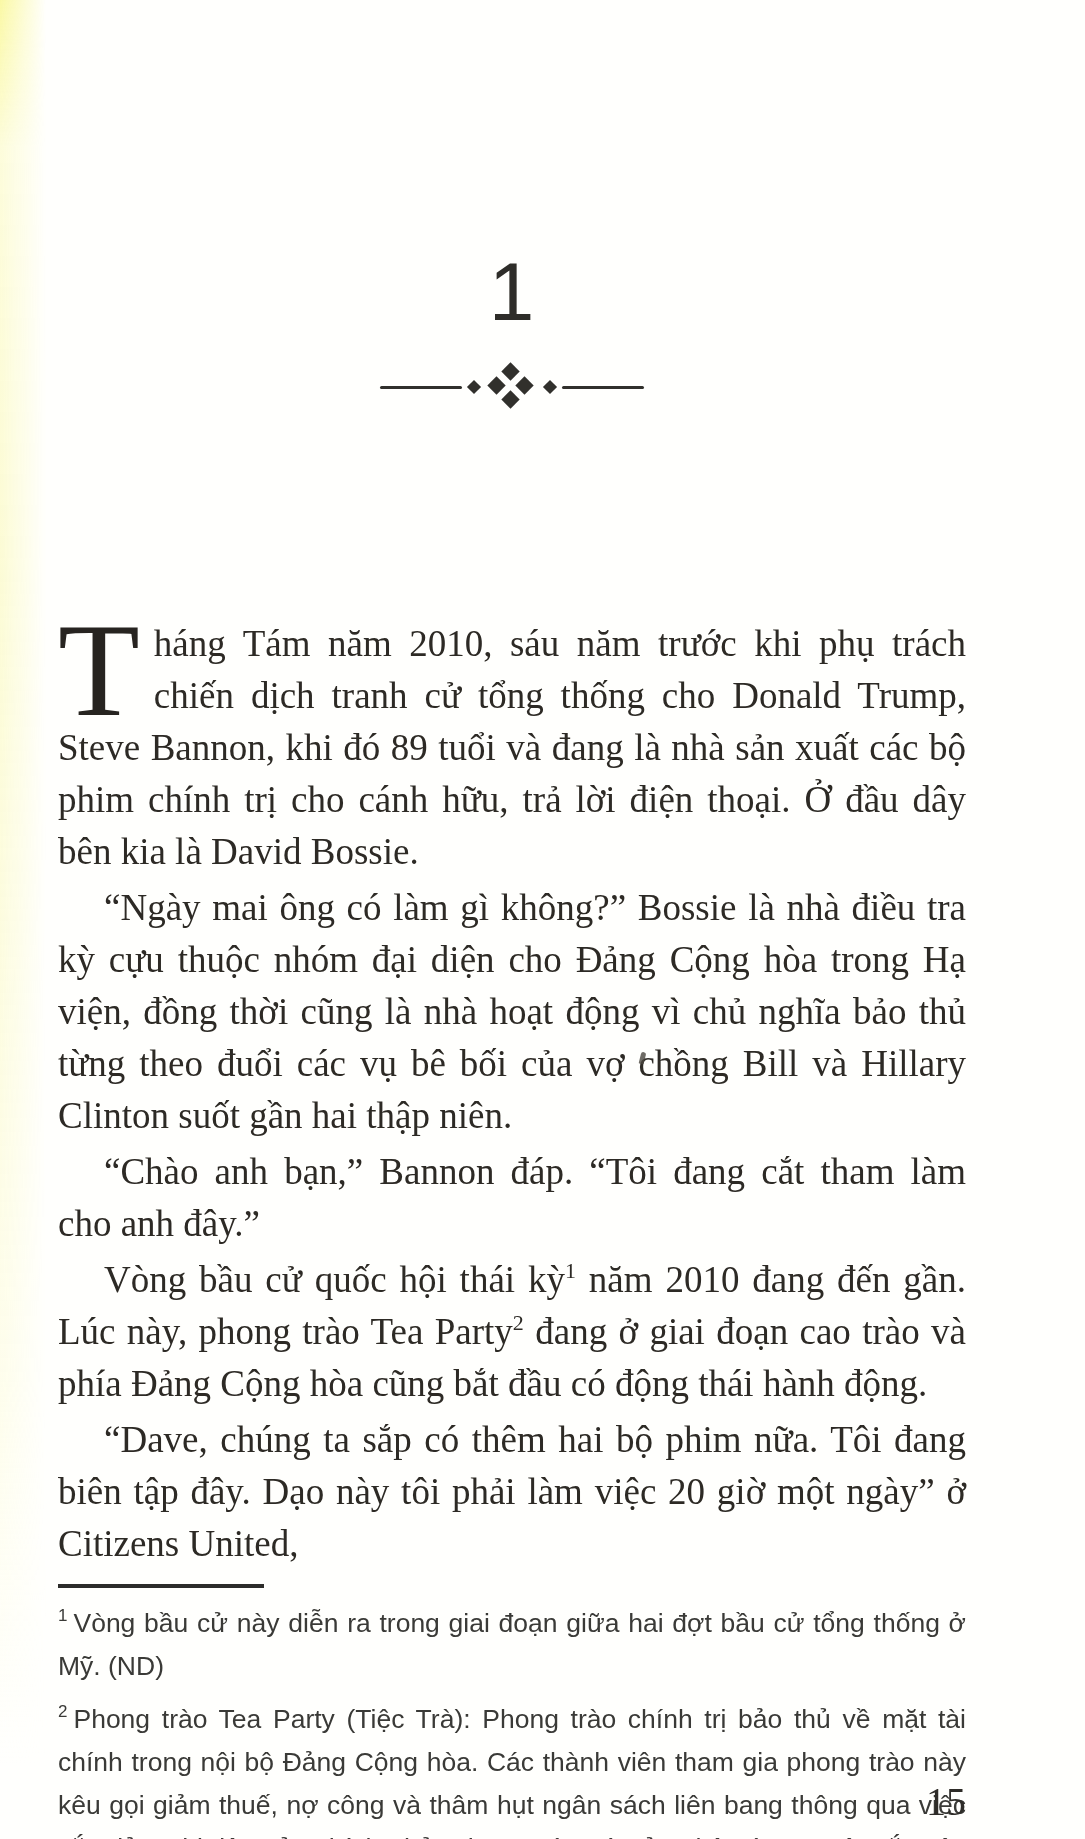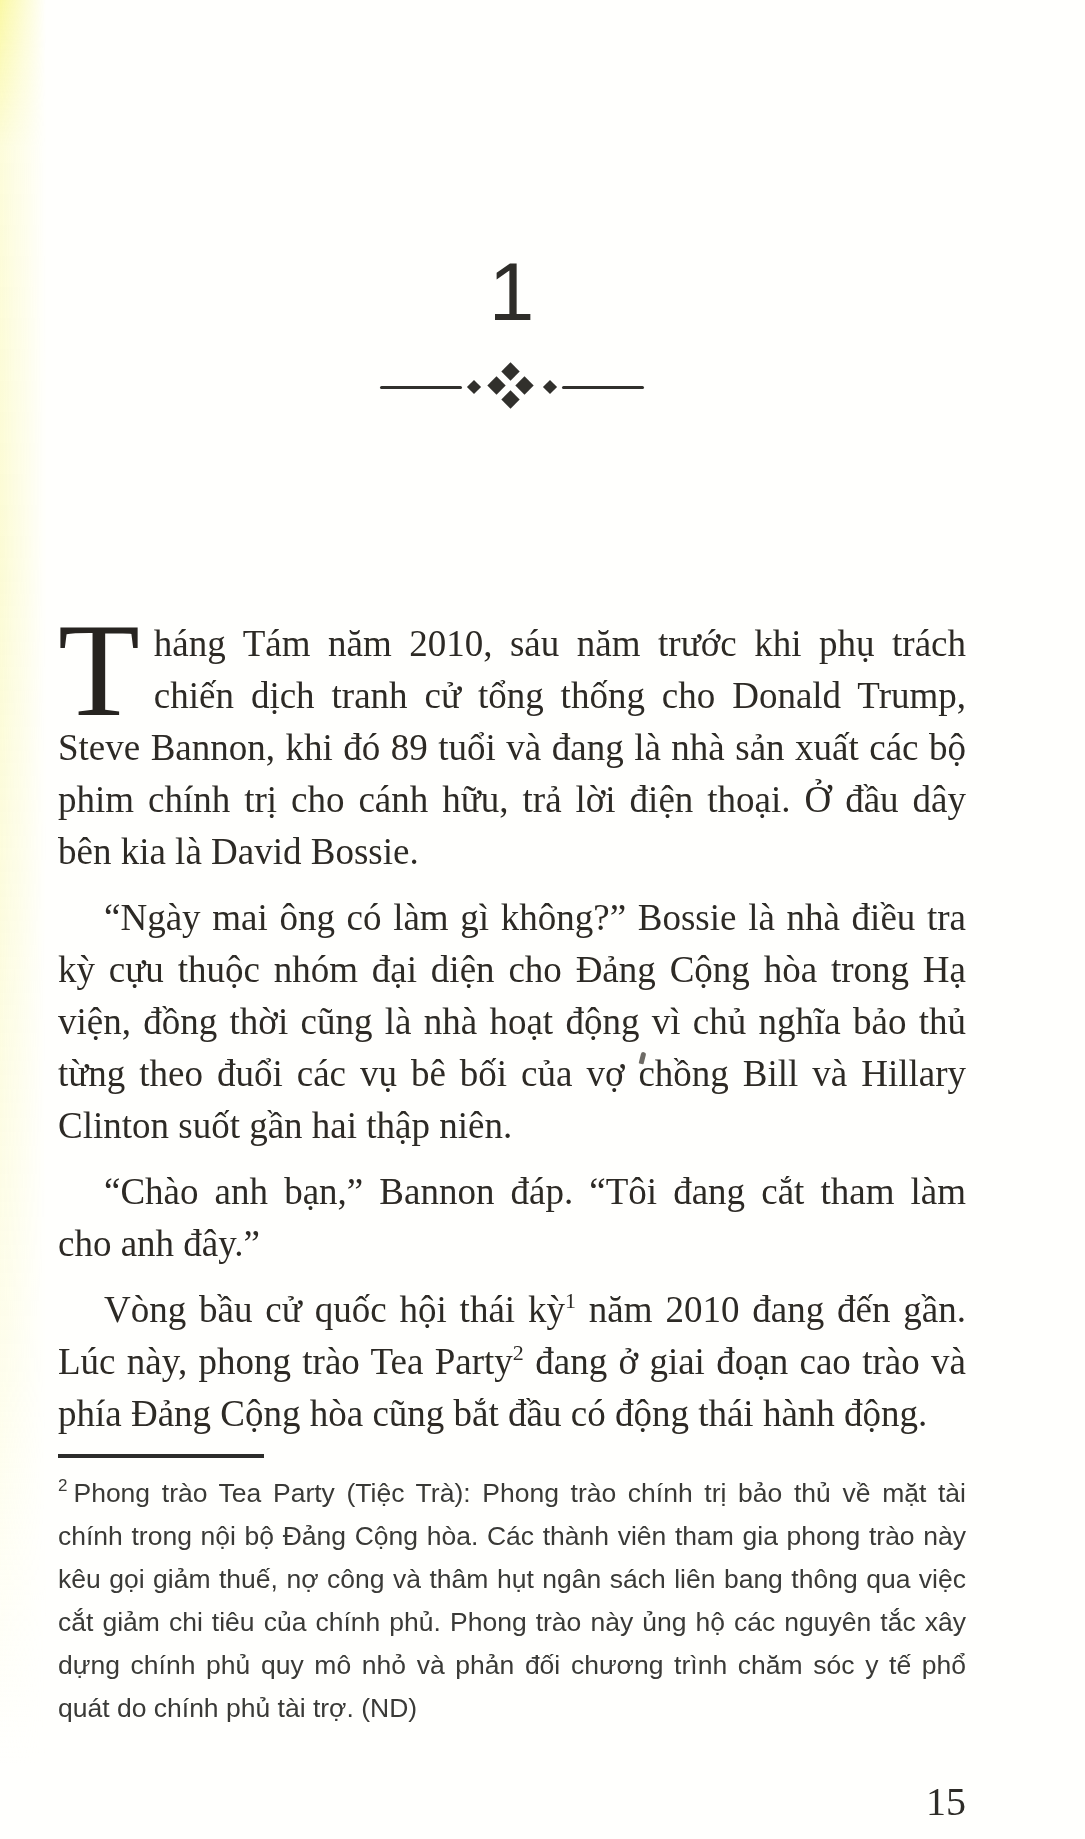--- a/index.html
+++ b/index.html
@@ -60,21 +60,21 @@
   .orn-cluster .d-right  { left: 29px; top: 15px; }
   .orn-cluster .d-bottom { left: 15px; top: 29px; }
   .body-text {
     margin-top: 208px;
     color: #2d2a25;
     font-size: 37px;
     line-height: 52px;
     text-align: justify;
   }
   .body-text p { margin: 0; }
-  .body-text p + p { margin-top: 14px; text-indent: 46px; }
+  .body-text p + p { margin-top: 4px; text-indent: 46px; }
   .dropcap {
     float: left;
     font-size: 134px;
     line-height: 96px;
     padding: 4px 14px 0 0;
     color: #272420;
     font-family: "Liberation Serif", serif;
   }
   sup.body-sup {
     font-size: 22px; line-height: 0; vertical-align: 14px;
@@ -128,24 +128,26 @@
     </div>
     <div class="orn-d-small"></div>
     <div class="orn-line"></div>
   </div>
 
   <div class="body-text">
     <p><span class="dropcap">T</span><span>háng Tám năm 2010, sáu năm trước khi phụ trách chiến dịch tranh cử tổng thống cho Donald Trump, Steve Bannon, khi đó 89 tuổi và đang là nhà sản xuất các bộ phim chính trị cho cánh hữu, trả lời điện thoại. Ở đầu dây bên kia là David Bossie.</span></p>
     <p>“Ngày mai ông có làm gì không?” Bossie là nhà điều tra kỳ cựu thuộc nhóm đại diện cho Đảng Cộng hòa trong Hạ viện, đồng thời cũng là nhà hoạt động vì chủ nghĩa bảo thủ từng theo đuổi các vụ bê bối của vợ chồng Bill và Hillary Clinton suốt gần hai thập niên.</p>
     <p>“Chào anh bạn,” Bannon đáp. “Tôi đang cắt tham làm cho anh đây.”</p>
     <p><span>Vòng bầu cử quốc hội thái kỳ</span><sup class="body-sup">1</sup><span> năm 2010 đang đến gần. Lúc này, phong trào Tea Party</span><sup class="body-sup">2</sup><span> đang ở giai đoạn cao trào và phía Đảng Cộng hòa cũng bắt đầu có động thái hành động.</span></p>
+    <p>“Dave, chúng ta sắp có thêm hai bộ phim nữa. Tôi đang biên tập đây. Dạo này tôi phải làm việc 20 giờ một ngày” ở Citizens United,</p>
   </div>
 
   <div class="footnote-block">
     <div class="fn-rule"></div>
+    <p class="footnote"><sup>1</sup><span>Vòng bầu cử này diễn ra trong giai đoạn giữa hai đợt bầu cử tổng thống ở Mỹ. (ND)</span></p>
     <p class="footnote"><sup>2</sup><span>Phong trào Tea Party (Tiệc Trà): Phong trào chính trị bảo thủ về mặt tài chính trong nội bộ Đảng Cộng hòa. Các thành viên tham gia phong trào này kêu gọi giảm thuế, nợ công và thâm hụt ngân sách liên bang thông qua việc cắt giảm chi tiêu của chính phủ. Phong trào này ủng hộ các nguyên tắc xây dựng chính phủ quy mô nhỏ và phản đối chương trình chăm sóc y tế phổ quát do chính phủ tài trợ. (ND)</span></p>
   </div>
 
 </div>
 
 <div class="speck"></div>
 
 <div class="page-number">15</div>
 
 </body></html>

